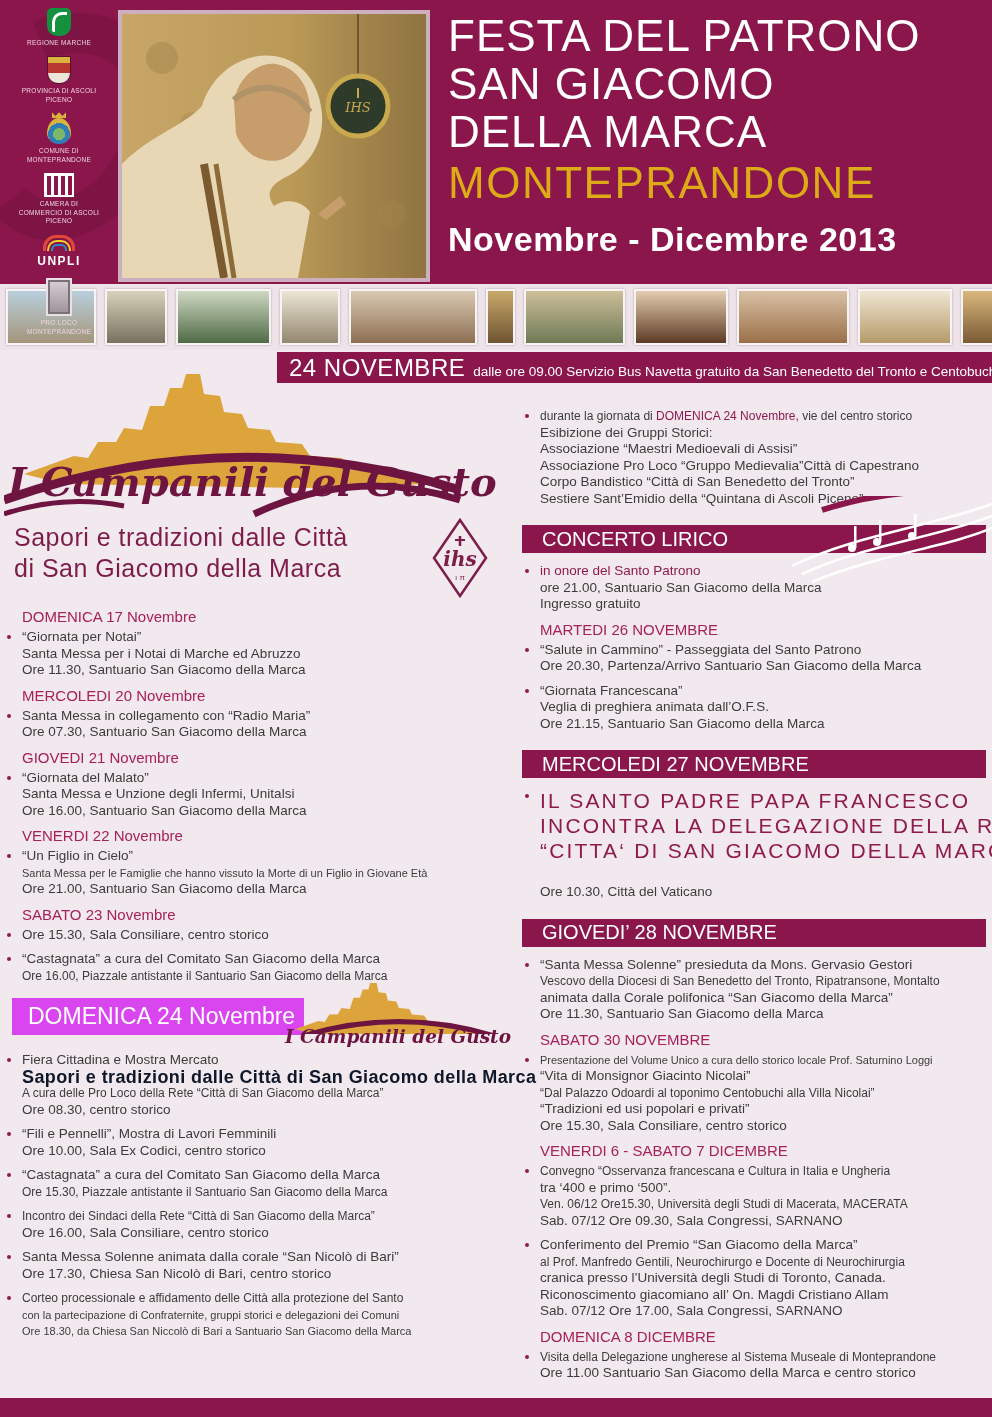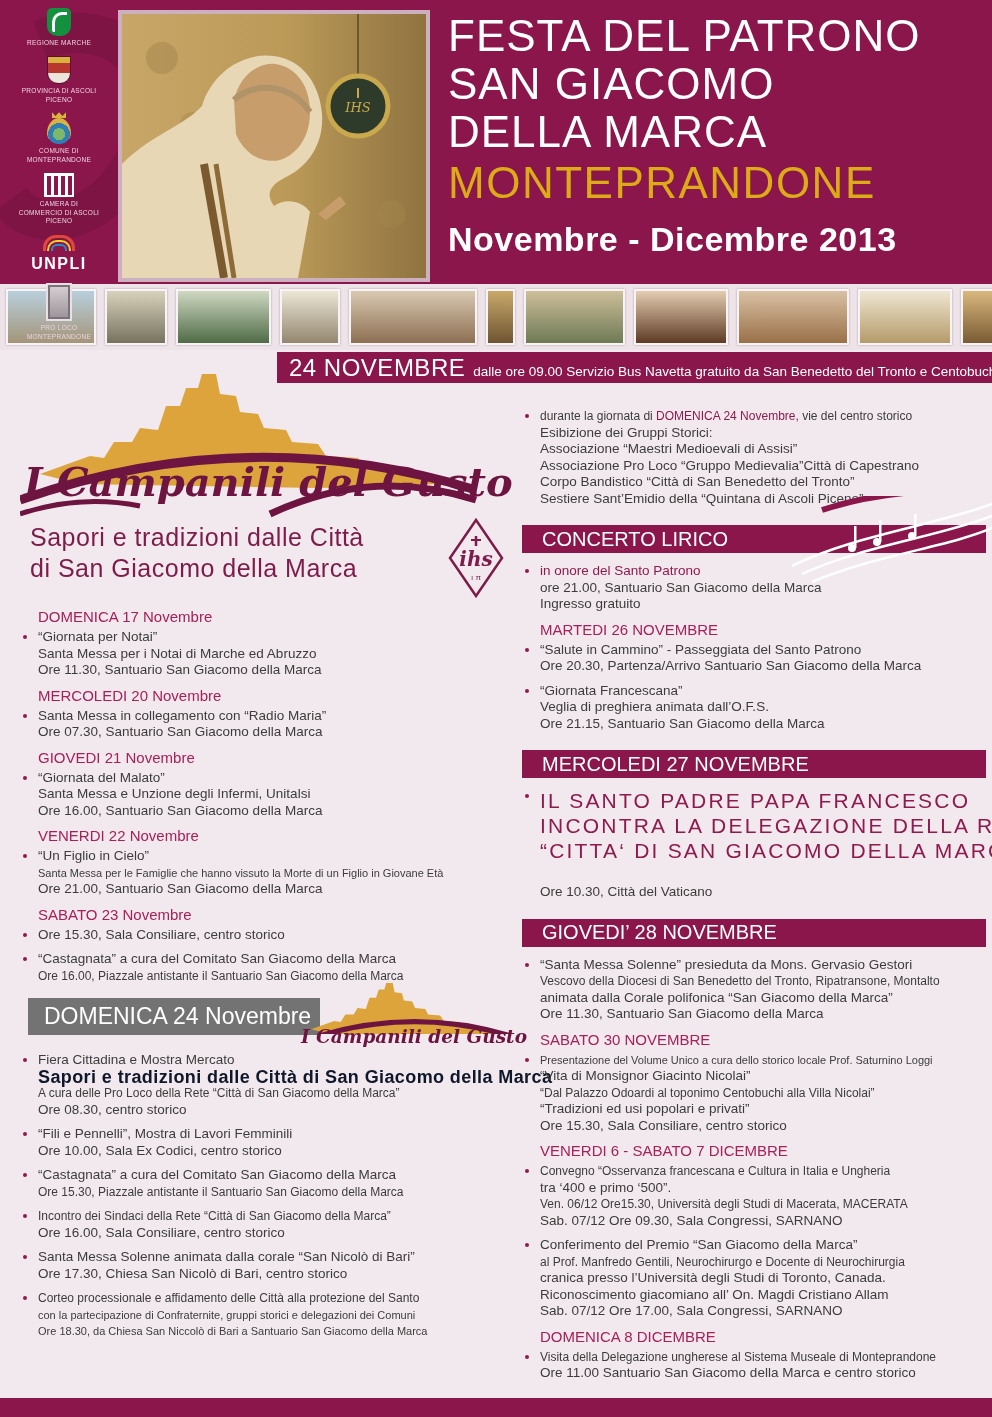--- a/index.html
+++ b/index.html
@@ -5,21 +5,21 @@
   html,body{margin:0;padding:0;background:#d8ccd2;}
   .poster{position:relative;width:992px;height:1417px;background:#f2e9ee;
           font-family:"Liberation Sans",sans-serif;overflow:hidden;margin:0 auto;}
 
   
   .header{position:absolute;left:0;top:0;width:992px;height:284px;background:#8b164b;}
   .watermark{position:absolute;left:0;top:0;pointer-events:none;}
   .logos{position:absolute;left:6px;top:8px;width:106px;display:flex;flex-direction:column;align-items:center;z-index:2;}
   .logo-item{display:flex;flex-direction:column;align-items:center;margin-bottom:9px;}
   .logo-caption{font-size:6.5px;color:#efd3e0;text-align:center;letter-spacing:.3px;margin-top:3px;line-height:1.3;max-width:82px;text-transform:uppercase;}
-  .logo-caption.big{font-size:16px;font-weight:bold;color:#fff;letter-spacing:1.5px;}
+  .logo-caption.big{font-size:12px;font-weight:bold;color:#fff;letter-spacing:1.5px;}
   .regione-marche-icon{width:24px;height:28px;background:#13913f;border-radius:5px 5px 10px 10px;position:relative;}
   .regione-marche-icon::after{content:"";position:absolute;left:5px;top:4px;width:12px;height:17px;border:3px solid #fff;border-right:none;border-bottom:none;border-radius:10px 0 0 2px;}
   .provincia-ascoli-icon{width:22px;height:26px;background:linear-gradient(180deg,#d9b23f 0 6px,#b8372f 6px 16px,#ece6da 16px);border-radius:0 0 11px 11px;border:1px solid #5a1030;}
   .comune-monteprandone-icon{width:24px;height:26px;position:relative;background:radial-gradient(circle at 50% 62%,#7db86a 0 6px,#2f7fb5 6px 11px,#d9b23f 11px);border-radius:50%/58% 58% 42% 42%;margin-top:5px;}
   .comune-monteprandone-icon::before{content:"";position:absolute;top:-6px;left:5px;width:14px;height:6px;background:#d9b23f;clip-path:polygon(0 100%,0 0,25% 60%,50% 0,75% 60%,100% 0,100% 100%);}
   .camera-commercio-icon{width:30px;height:19px;border-bottom:2px solid #fff;border-top:3px solid #fff;background:repeating-linear-gradient(90deg,#fff 0 3px,transparent 3px 7px);}
   .unpli-icon{width:26px;height:13px;border-radius:13px 13px 0 0;border:3px solid #e2483a;border-bottom:none;position:relative;}
   .unpli-icon::before{content:"";position:absolute;left:1px;right:1px;top:2px;bottom:0;border-radius:10px 10px 0 0;border:2px solid #f5d327;border-bottom:none;}
   .unpli-icon::after{content:"";position:absolute;left:5px;right:5px;top:6px;bottom:0;border-radius:6px 6px 0 0;border:2px solid #2a8cc7;border-bottom:none;}
   .pro-loco-icon{width:22px;height:34px;background:linear-gradient(180deg,#d8d0d4,#9a9298);border:2px solid #e8e0e4;box-shadow:inset 0 0 0 2px #7a7276;}
@@ -33,39 +33,39 @@
   
   .photo-strip{position:absolute;top:284px;left:0;width:992px;height:66px;background:#eee3e9;display:flex;align-items:center;padding:0 6px;box-sizing:border-box;gap:9px;}
   .photo{height:52px;border:2px solid #f8f3f5;box-shadow:0 0 2px rgba(0,0,0,.3);flex:0 0 auto;}
 
   
   .bus-banner{position:absolute;left:277px;top:352px;width:715px;height:31px;background:#8b164b;color:#fff;display:flex;align-items:center;padding-left:12px;box-sizing:border-box;gap:8px;}
   .bus-date{font-size:24px;letter-spacing:.5px;white-space:nowrap;}
   .bus-text{font-size:13.5px;padding-top:7px;white-space:nowrap;}
 
   
-  .left-col{position:absolute;left:20px;top:372px;width:488px;}
+  .left-col{position:absolute;left:4px;top:372px;width:488px;}
   .right-col{position:absolute;left:522px;top:400px;width:464px;}
   #right-blocks{padding-top:8px;}
 
   .ev-heading{color:#a6205a;font-size:15px;line-height:17px;margin:8px 0 4px 18px;}
   .bullet{position:relative;padding-left:18px;margin:0 0 8px 0;}
   .dot{position:absolute;left:3px;top:6px;width:4px;height:4px;border-radius:50%;background:#8e1a4e;}
   .line{font-size:13.5px;line-height:16.5px;color:#3c3c3c;white-space:nowrap;}
   .line.tight{font-size:12px;}
   .line.xtight{font-size:11px;}
   .line .accent,.line.accent{color:#8e1a4e;}
   .line.tagline{color:#0f172a;font-size:18px;letter-spacing:.4px;font-weight:bold;}
   .line.big-caps{color:#8e1a4e;font-size:21px;line-height:25px;letter-spacing:2.2px;}
   .line.pad-top{margin-top:21px;}
   .banner{background:#8b164b;color:#fff;font-size:20px;height:28px;display:flex;align-items:center;padding-left:20px;margin:18px 0 10px;position:relative;z-index:1;}
 
   
   .dom24-row{position:relative;margin:14px 0 10px 8px;height:44px;}
-  .dom24-banner{width:292px;height:37px;background:#737373;color:#fff;font-size:23px;display:flex;align-items:center;padding-left:16px;box-sizing:border-box;}
+  .dom24-banner{width:292px;height:37px;background:#d946ef;color:#fff;font-size:23px;display:flex;align-items:center;padding-left:16px;box-sizing:border-box;}
   .dom24-mini{position:absolute;right:-8px;top:-16px;width:215px;height:76px;z-index:2;}
   .dom24-mini .script-title{font-size:18.5px;position:absolute;left:0;top:44px;width:100%;text-align:center;}
 
   
   .campanili-logo{position:relative;height:228px;}
   .script-title{font-family:"DejaVu Serif",serif;font-style:italic;font-weight:bold;color:#6d1440;white-space:nowrap;}
   .campanili-logo .script-title{position:absolute;left:4px;top:86px;font-size:40px;}
   .campanili-sub{position:absolute;left:10px;top:150px;color:#7d1b4a;font-size:25px;line-height:31px;letter-spacing:.5px;}
   .ihs-emblem{position:absolute;right:4px;top:146px;}
 

